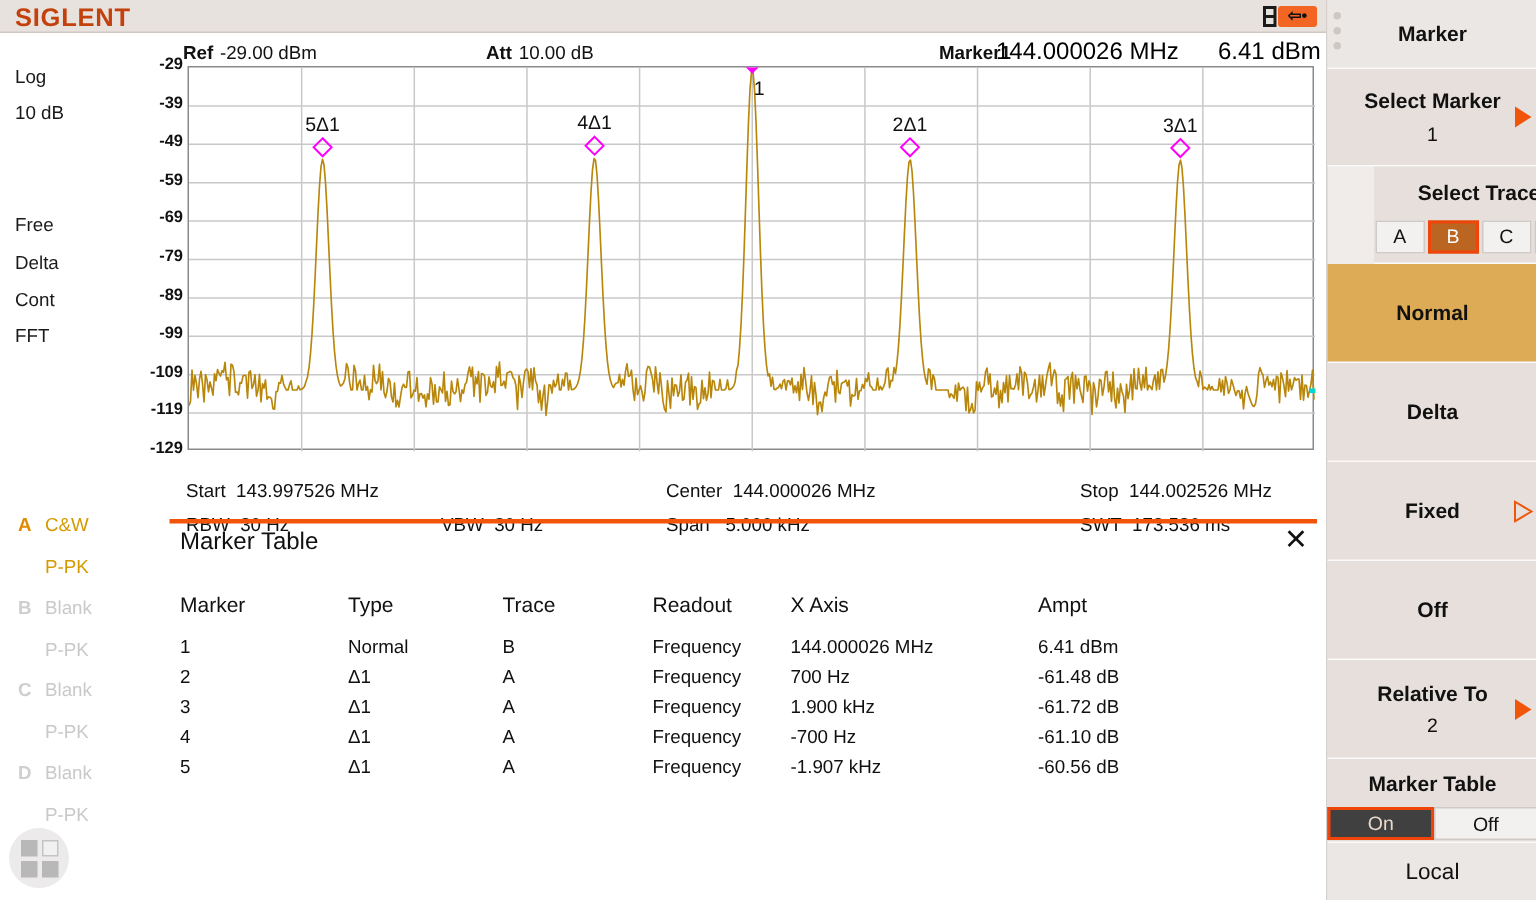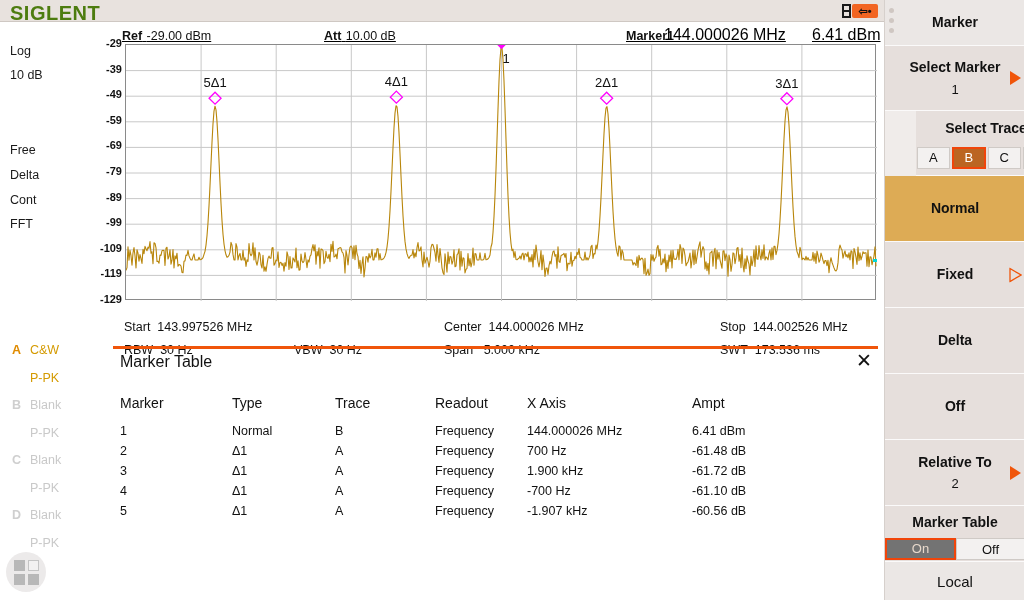--- a/index.html
+++ b/index.html
@@ -11,21 +11,21 @@
   }
   #app { position: relative; width: 1024px; height: 600px; background: #fff; }
 
   
   #titlebar {
     position: absolute; left: 0; top: 0; width: 884px; height: 22px;
     background: #e8e2de; border-bottom: 1px solid #cfc8c3;
   }
   #brand {
     position: absolute; left: 10px; top: 2px;
-    font-size: 20px; font-weight: bold; letter-spacing: 0.5px; color: #4d7c0f;
+    font-size: 17px; font-weight: bold; letter-spacing: 0.5px; color: #c2410c;
   }
   #datetime {
     position: absolute; left: 0; top: 3px; width: 884px; text-align: center;
     font-size: 12.5px; color: #1a1a1a;
   }
   #usb-group { position: absolute; right: 6px; top: 4px; display: flex; align-items: center; gap: 1px; }
   #usb-left { width: 9px; height: 14px; background: #1a1a1a; position: relative; }
   #usb-left::before { content:""; position:absolute; left:2px; top:2px; width:5px; height:4px; background:#e8e2de; }
   #usb-left::after { content:""; position:absolute; left:2px; top:8px; width:5px; height:4px; background:#e8e2de; }
   #usb-right { width: 26px; height: 14px; background: #f26522; border-radius: 2px;
@@ -35,21 +35,21 @@
   .lbl { position: absolute; font-size: 12.5px; color: #1a1a1a; }
   .lbl-amber { color: #d49a00; }
   .lbl-amber-b { color: #e08b00; font-weight: bold; }
   .lbl-gray { color: #c9c9c9; }
   .lbl-gray-b { color: #cfcfcf; font-weight: bold; }
 
   
   #graphhdr { position: absolute; left: 112px; top: 26px; width: 766px; height: 18px; }
   #graphhdr .k { font-weight: bold; font-size: 12.5px; color: #111; }
   #graphhdr .v { font-size: 12.5px; color: #111; }
-  .hx { position: absolute; top: 0; white-space: nowrap; text-decoration: underline; }
+  .hx { position: absolute; top: 0; white-space: nowrap; }
 
   
   #plotwrap { position: absolute; left: 125px; top: 44px; width: 751px; height: 256px;
               border: 1px solid #8a8a8a; background: #fff; }
   #plotsvg { display: block; width: 751px; height: 256px; }
   #yaxis { position: absolute; left: 88px; top: 38px; width: 36px; height: 270px; }
   .ytick { position: absolute; right: 2px; font-size: 11px; font-weight: bold; color: #111;
            text-align: right; width: 34px; }
 
   
@@ -100,21 +100,21 @@
   .dots span { display: block; width: 5px; height: 5px; border-radius: 50%; background: #cfc7c2; margin-bottom: 5px; }
 
   .tracerow { display: flex; width: 140px; height: 22px; }
   .tracerow .tb { flex: 1; margin: 0 1px; background: #f3f1f0; border: 1px solid #cfcac6;
                   font-size: 13px; color: #111; text-align: center; line-height: 20px; }
   .tracerow .tb.sel { background: #bb6522; border: 2px solid #f0450a; color: #fff; line-height: 18px; }
 
   .onoff { display: flex; width: 140px; height: 22px; }
   .onoff .ob { flex: 1; font-size: 13px; text-align: center; line-height: 21px;
                background: #f3f1f0; border: 1px solid #cfcac6; color: #111; }
-  .onoff .ob.sel { background: #737373; border: 2px solid #f0450a; color: #e8d9cc; line-height: 18px; }
+  .onoff .ob.sel { background: #404040; border: 2px solid #f0450a; color: #e8d9cc; line-height: 18px; }
 </style>
 </head>
 <body>
 
 <div id="app">
 
   <div id="titlebar">
     <div id="brand">SIGLENT</div>
     <div id="usb-group">
       <div id="usb-left"></div>
@@ -316,28 +316,28 @@
         <div class="tb">C</div>
         <div class="tb">D</div>
       </div>
     </div>
 
     <div class="sk hl" style="height:66px;">
       <div class="t1">Normal</div>
     </div>
 
     <div class="sk" style="height:66px;">
+      <div class="t1">Delta</div>
+    </div>
+
+    <div class="sk" style="height:66px;">
       <div class="t1">Fixed</div>
       <svg class="trioutline" width="13" height="15" viewBox="0 0 13 15">
         <polygon points="1,1 12,7.5 1,14" fill="none" stroke="#f0550a" stroke-width="1.3"></polygon>
       </svg>
-    </div>
-
-    <div class="sk" style="height:66px;">
-      <div class="t1">Delta</div>
     </div>
 
     <div class="sk" style="height:66px;">
       <div class="t1">Off</div>
     </div>
 
     <div class="sk" style="height:66px;">
       <div class="t1">Relative To</div>
       <div class="t2">2</div>
       <div class="tri"></div>

